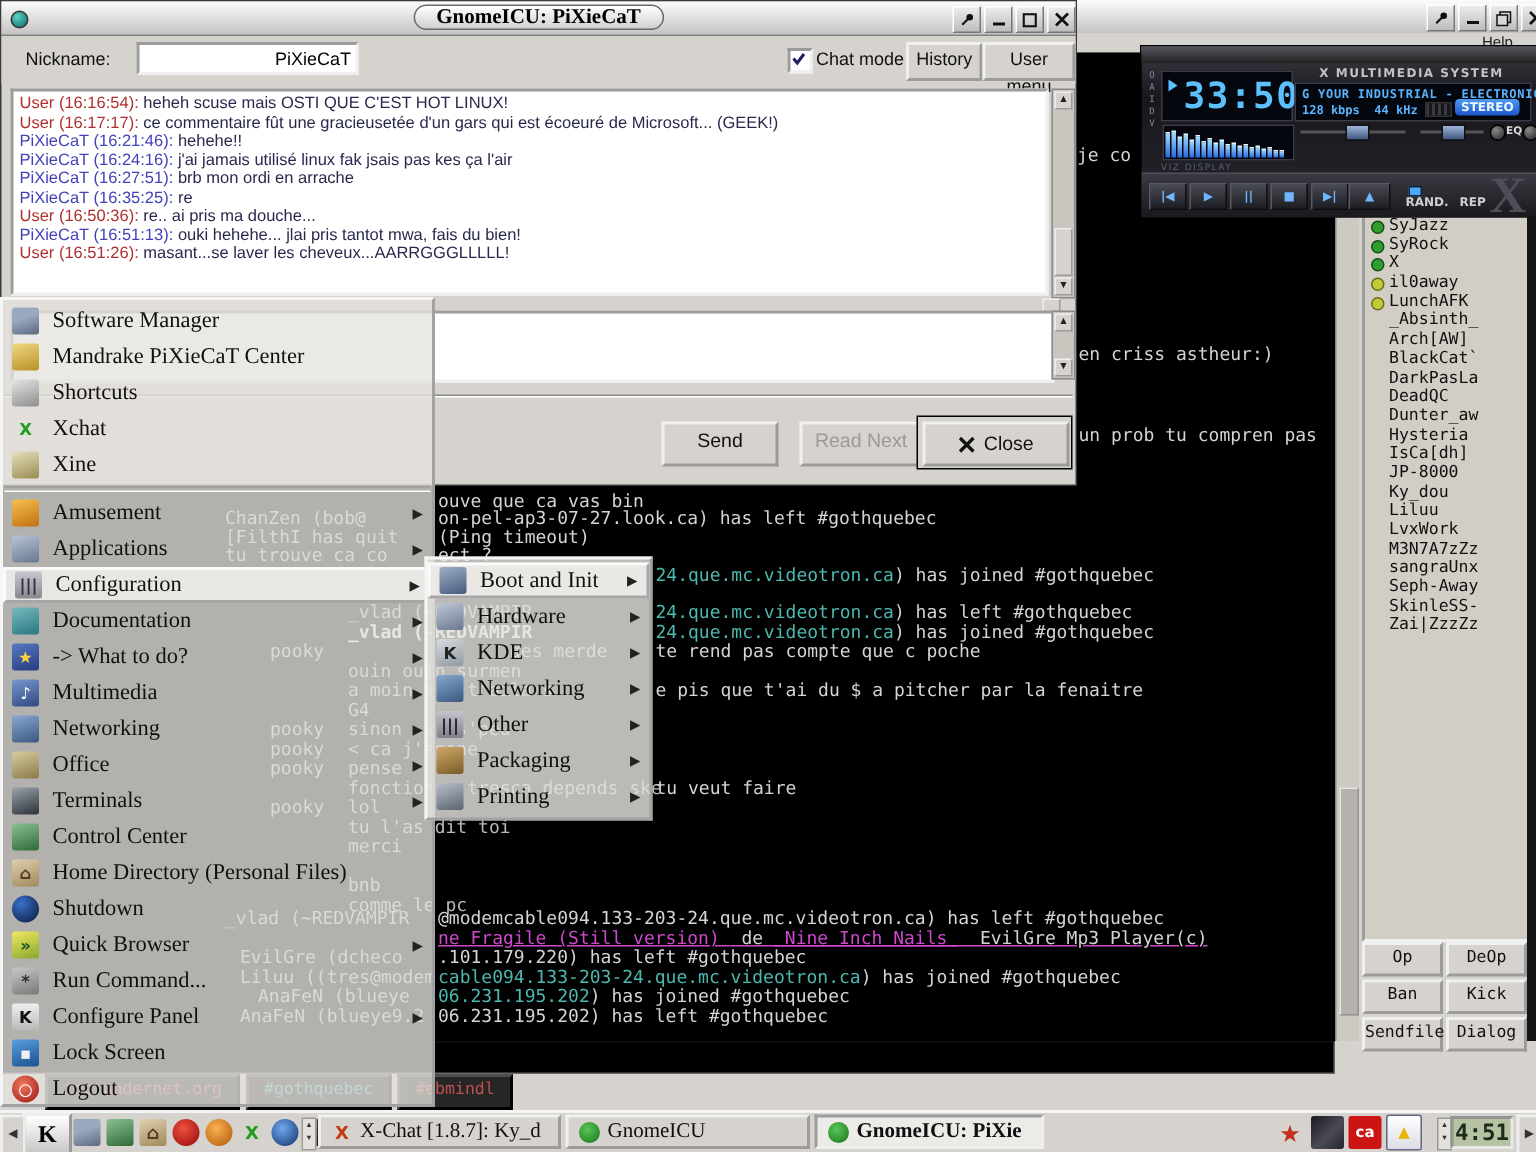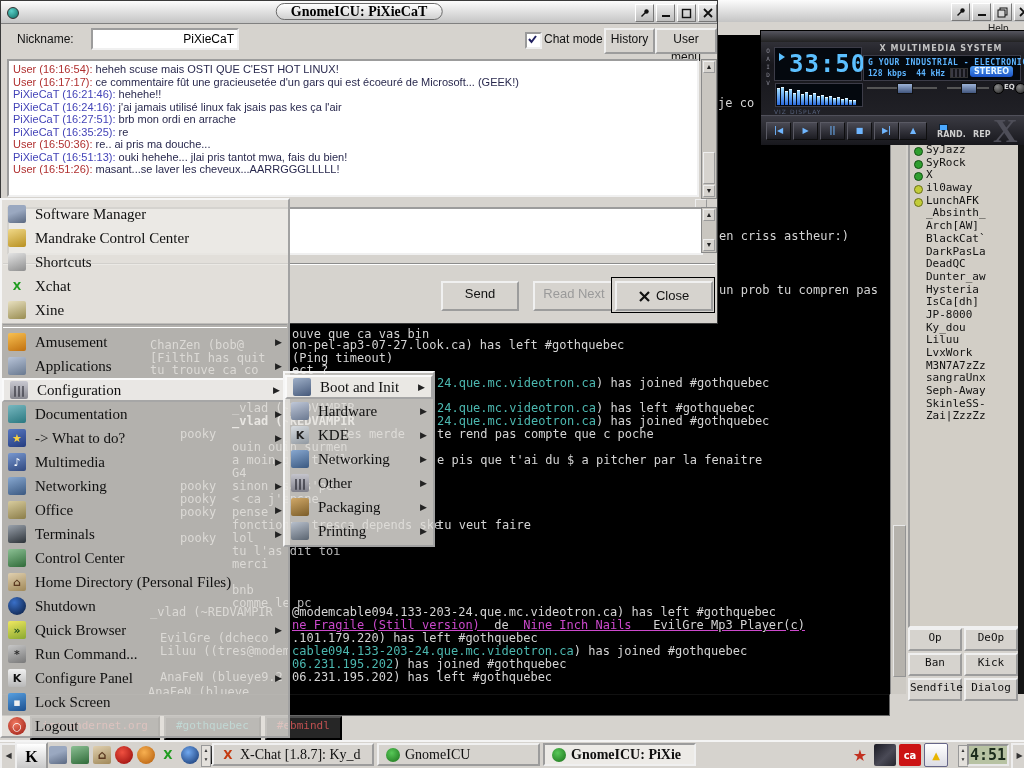--- a/index.html
+++ b/index.html
@@ -234,21 +234,21 @@
         <div class="irc-line" style="top: 518px;"><span class="irc-seg c-g" style="left: 232px;">fonctionne tres</span><span class="irc-seg c-g" style="left: 340px;">ca depends ske</span><span class="irc-seg c-w" style="left: 437px;">tu veut faire</span></div>
         <div class="irc-line" style="top: 531px;"><span class="irc-seg c-g" style="left: 180px;">pooky</span><span class="irc-seg c-g" style="left: 232px;">lol</span></div>
         <div class="irc-line" style="top: 544px;"><span class="irc-seg c-g" style="left: 232px;">tu l'as dit toi</span></div>
         <div class="irc-line" style="top: 557px;"><span class="irc-seg c-g" style="left: 232px;">merci</span></div>
         <div class="irc-line" style="top: 583px;"><span class="irc-seg c-g" style="left: 232px;">bnb</span></div>
         <div class="irc-line" style="top: 596px;"><span class="irc-seg c-g" style="left: 232px;">comme le pc</span></div>
         <div class="irc-line" style="top: 605px;"><span class="irc-seg c-g" style="left: 150px;">_vlad (~REDVAMPIR</span><span class="irc-seg c-w" style="left: 292px;">@modemcable094.133-203-24.que.mc.videotron.ca) has left #gothquebec</span></div>
         <div class="irc-line" style="top: 618px;"><span class="irc-seg c-m" style="left: 292px;">ne Fragile (Still version) <span class="c-w"> de </span><span class="c-m"> Nine Inch Nails </span><span class="c-w">  EvilGre Mp3 Player(c)</span></span></div>
         <div class="irc-line" style="top: 631px;"><span class="irc-seg c-g" style="left: 160px;">EvilGre (dcheco</span><span class="irc-seg c-w" style="left: 292px;">.101.179.220) has left #gothquebec</span></div>
         <div class="irc-line" style="top: 644px;"><span class="irc-seg c-g" style="left: 160px;">Liluu ((tres@modem</span><span class="irc-seg c-c" style="left: 292px;">cable094.133-203-24.que.mc.videotron.ca<span class="c-w">) has joined #gothquebec</span></span></div>
-        <div class="irc-line" style="top: 657px;"><span class="irc-seg c-g" style="left: 148px; margin-top: 28px;">AnaFeN (blueye</span><span class="irc-seg c-c" style="left: 292px;">06.231.195.202<span class="c-w">) has joined #gothquebec</span></span></div>
+        <div class="irc-line" style="top: 657px;"><span class="irc-seg c-g" style="left: 172px;">AnaFeN (blueye</span><span class="irc-seg c-c" style="left: 292px;">06.231.195.202<span class="c-w">) has joined #gothquebec</span></span></div>
         <div class="irc-line" style="top: 670px;"><span class="irc-seg c-g" style="left: 160px;">AnaFeN (blueye9.2</span><span class="irc-seg c-w" style="left: 292px;">06.231.195.202) has left #gothquebec</span></div>
       </div>
     <div id="xc-scroll" class="abs">
       <div id="xc-thumb" class="abs"></div>
     </div>
     <div id="user-panel" class="abs">
       <div id="userlist">
           <div class="ul-row"><span class="ul-dot dot-on"></span><span>SyJazz</span></div>
           <div class="ul-row"><span class="ul-dot dot-on"></span><span>SyRock</span></div>
           <div class="ul-row"><span class="ul-dot dot-on"></span><span>X</span></div>
@@ -436,21 +436,21 @@
     </div>
   </div>
 
   <div id="gnome-menu" class="abs">
       <div class="menu-item">
         <span class="mi-icon" style="height: 18px; width: 18px; background: linear-gradient(160deg, rgb(154, 168, 192) 40%, rgb(90, 104, 128));"></span>
         <span class="label">Software Manager</span>
       </div>
       <div class="menu-item">
         <span class="mi-icon" style="height: 18px; width: 18px; background: linear-gradient(160deg, rgb(240, 216, 136), rgb(184, 144, 32));"></span>
-        <span class="label">Mandrake Control Center</span>
+        <span class="label">Mandrake PiXieCaT Center</span>
       </div>
       <div class="menu-item">
         <span class="mi-icon" style="height: 18px; width: 18px; background: linear-gradient(160deg, rgb(228, 228, 228), rgb(142, 142, 142));"></span>
         <span class="label">Shortcuts</span>
       </div>
       <div class="menu-item">
         <span class="mi-icon" style="height: 18px; width: 18px; color: rgb(31, 156, 31);">X</span>
         <span class="label">Xchat</span>
       </div>
       <div class="menu-item">

